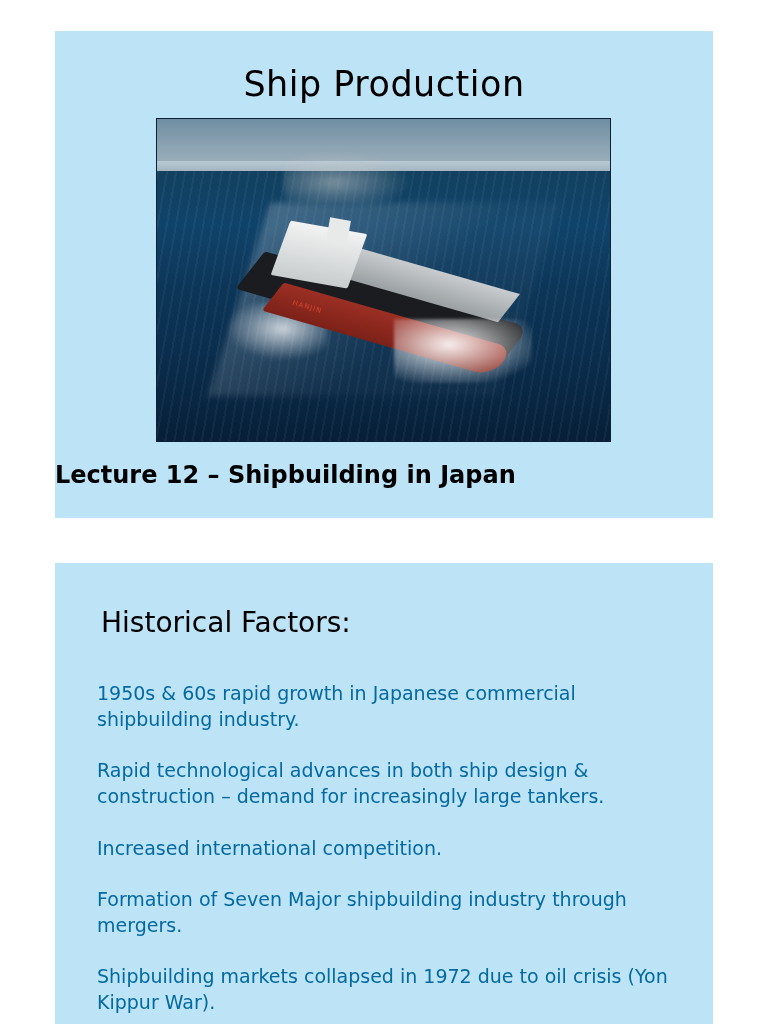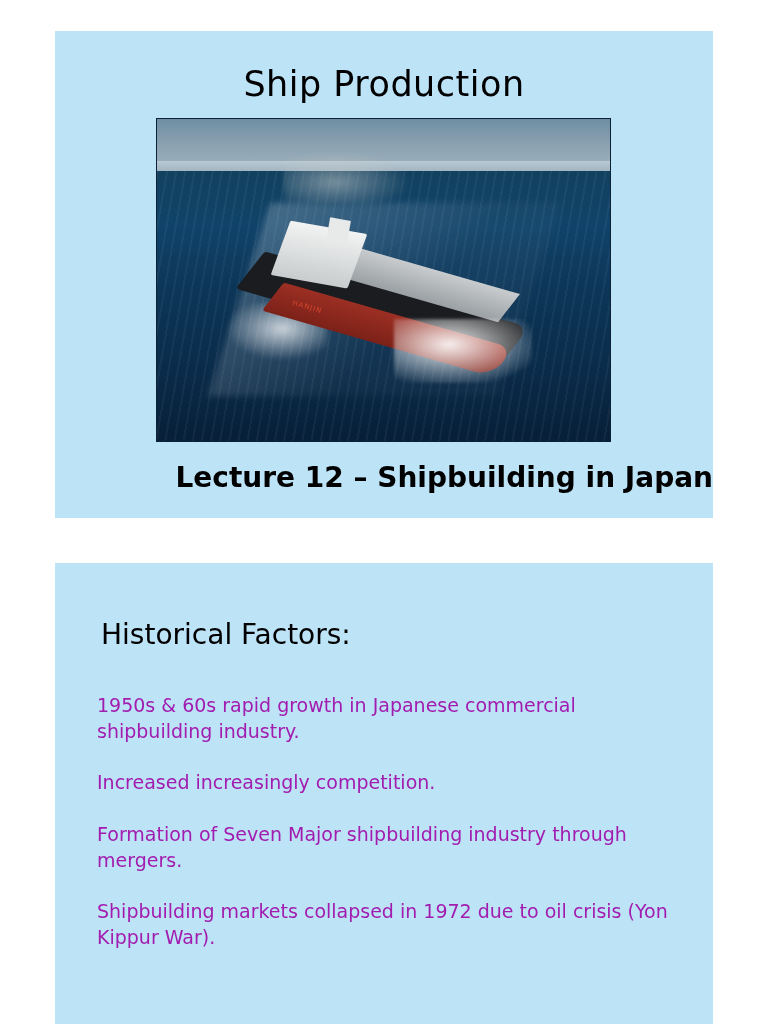--- a/index.html
+++ b/index.html
@@ -187,54 +187,54 @@
     color: #d8452f;
     letter-spacing: 1px;
     transform: rotate(16deg);
     font-family: "DejaVu Sans", sans-serif;
   }
   .slide-caption {
     position: absolute;
     left: 0;
     right: 0;
     top: 430px;
-    text-align: right;
-    font-size: 28px;
+    text-align: left;
+    font-size: 24px;
     color: #000000;
     font-weight: bold;
   }
 
   
   .slide-two {
     position: absolute;
     left: 55px;
     top: 563px;
     width: 658px;
     height: 461px;
     background: #bde3f7;
     box-sizing: border-box;
-    padding: 12px 38px;
+    padding: 0 38px;
   }
   .section-heading {
     font-size: 28px;
     color: #000000;
     margin: 0;
     padding-top: 43px;
     padding-left: 8px;
     font-weight: normal;
   }
   .bullet-list {
     margin: 0;
     padding: 0;
     list-style: none;
   }
   .bullet-list li {
     font-size: 19px;
     line-height: 1.35;
-    color: #a21caf;
+    color: #0369a1;
     margin-top: 26px;
     padding-left: 4px;
   }
   .bullet-list li:first-child { margin-top: 42px; }
 </style>
 </head>
 <body>
 
 <div class="page">
 
@@ -259,19 +259,20 @@
       </div>
     </div>
 
     <div class="slide-caption">Lecture 12 – Shipbuilding in Japan</div>
   </section>
 
   <section class="slide-two">
     <h2 class="section-heading">Historical Factors:</h2>
     <ul class="bullet-list">
       <li>1950s &amp; 60s rapid growth in Japanese commercial shipbuilding industry.</li>
-      <li>Increased increasingly competition.</li>
+      <li>Rapid technological advances in both ship design &amp; construction – demand for increasingly large tankers.</li>
+      <li>Increased international competition.</li>
       <li>Formation of Seven Major shipbuilding industry through mergers.</li>
       <li>Shipbuilding markets collapsed in 1972 due to oil crisis (Yon Kippur War).</li>
     </ul>
   </section>
 
 </div>
 
 </body></html>

